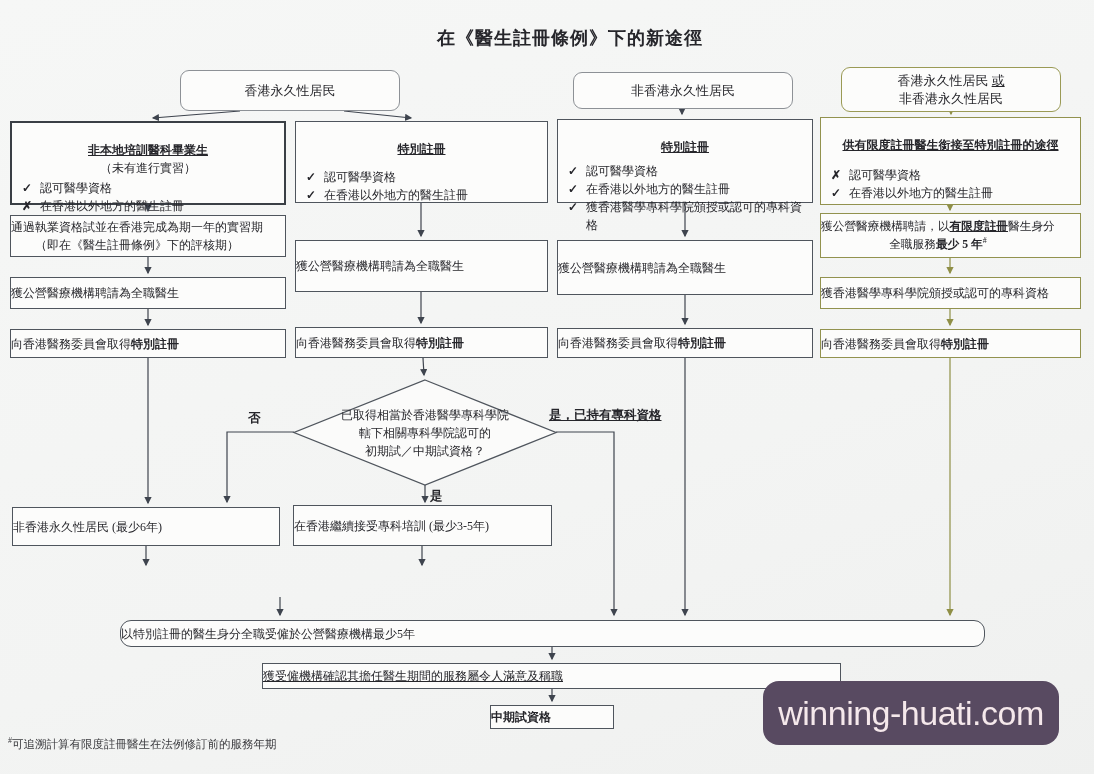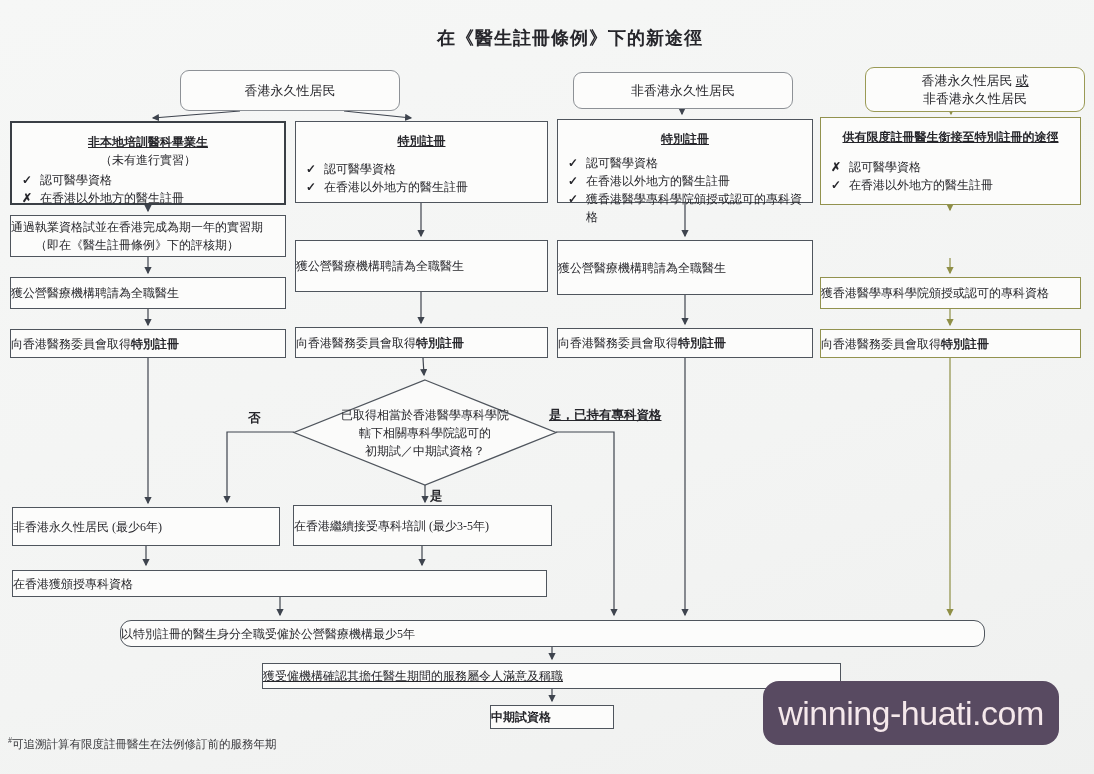--- a/index.html
+++ b/index.html
@@ -21,22 +21,22 @@
   }
   .box.dark{border-width:2px;border-color:#3a3f45;}
   .box.olive{border-color:#92924e;}
   .box.center{display:flex;align-items:center;justify-content:flex-start;text-align:center;}
   .hdr{
     position:absolute;z-index:2;box-sizing:border-box;
     border:1.5px solid #8d9196;border-radius:9px;background:#fcfcfb;
     display:flex;flex-direction:column;align-items:center;justify-content:center;
     font-size:13px;text-align:center;line-height:1.35;
   }
-  .hdr.olive{border-color:#9a9a55;margin-left:24px;}
-  .boxtitle{display:block;text-align:center;font-weight:bold;text-decoration:underline;margin-top:10px;}
+  .hdr.olive{border-color:#9a9a55;}
+  .boxtitle{display:block;text-align:center;font-weight:bold;text-decoration:underline;margin-top:18px;}
   .boxsub{display:block;text-align:center;}
   .items{margin:2px 0 0 0;padding:0 6px 0 10px;list-style:none;}
   .items li{display:flex;gap:6px;}
   .items .mark{font-weight:bold;width:12px;flex:none;}
   .bold{font-weight:bold;}
   .bu{font-weight:bold;text-decoration:underline;}
   sup{font-size:8px;}
   .dtext{
     position:absolute;z-index:2;display:flex;align-items:center;justify-content:center;
     text-align:center;font-size:12px;line-height:1.5;
@@ -185,20 +185,26 @@
       <li>
           <span class="mark">✗</span>
           <span>認可醫學資格</span>
         </li>
       <li>
           <span class="mark">✓</span>
           <span>在香港以外地方的醫生註冊</span>
         </li>
     </ul>
   </div>
+  <div class="box olive center" style="left:820px;top:213px;width:261px;height:45px;font-size:11.7px;">
+    <span>
+      <span>獲公營醫療機構聘請，以</span><span class="bu">有限度註冊</span><span>醫生身分</span><br>
+      <span>全職服務</span><span class="bold">最少 5 年</span><sup>#</sup>
+    </span>
+  </div>
   <div class="box olive center" style="left:820px;top:277px;width:261px;height:32px;">
     <span>獲香港醫學專科學院頒授或認可的專科資格</span>
   </div>
   <div class="box olive center" style="left:820px;top:329px;width:261px;height:29px;">
     <span><span>向香港醫務委員會取得</span><span class="bold">特別註冊</span></span>
   </div>
 
   <div class="dtext" style="left:305px;top:404px;width:240px;height:58px;">
     <span>
       <span>已取得相當於香港醫學專科學院</span><br>
@@ -209,23 +215,20 @@
   <div class="edge-label" style="left:248px;top:410px;">否</div>
   <div class="edge-label" style="left:549px;top:407px;text-decoration:underline;">是，已持有專科資格</div>
   <div class="edge-label" style="left:430px;top:488px;">是</div>
 
   <div class="box center" style="left:12px;top:507px;width:268px;height:39px;">
     <span>非香港永久性居民 (最少6年)</span>
   </div>
   <div class="box center" style="left:293px;top:505px;width:259px;height:41px;">
     <span>在香港繼續接受專科培訓 (最少3-5年)</span>
   </div>
-  <div class="box center" style="left:12px;top:570px;width:535px;height:27px;">
-    <span>在香港獲頒授專科資格</span>
-  </div>
   <div class="box center" style="left:120px;top:620px;width:865px;height:27px;border-radius:11px;">
     <span>以特別註冊的醫生身分全職受僱於公營醫療機構最少5年</span>
   </div>
   <div class="box center" style="left:262px;top:663px;width:579px;height:26px;text-decoration:underline;">
     <span>獲受僱機構確認其擔任醫生期間的服務屬令人滿意及稱職</span>
   </div>
   <div class="box center" style="left:490px;top:705px;width:124px;height:24px;font-weight:bold;">
     <span>中期試資格</span>
   </div>
 

